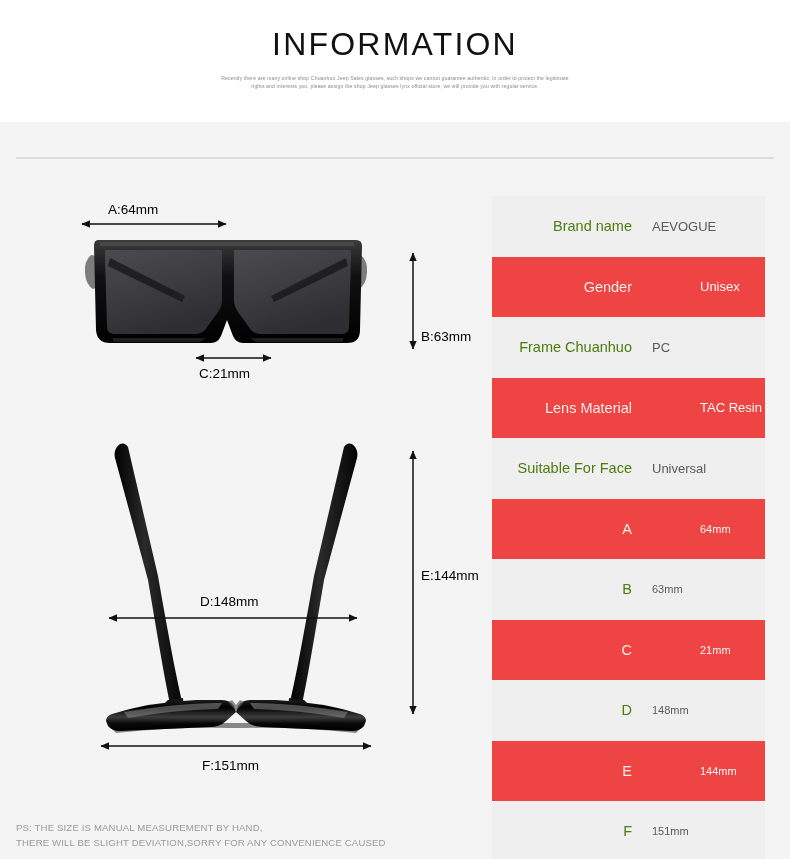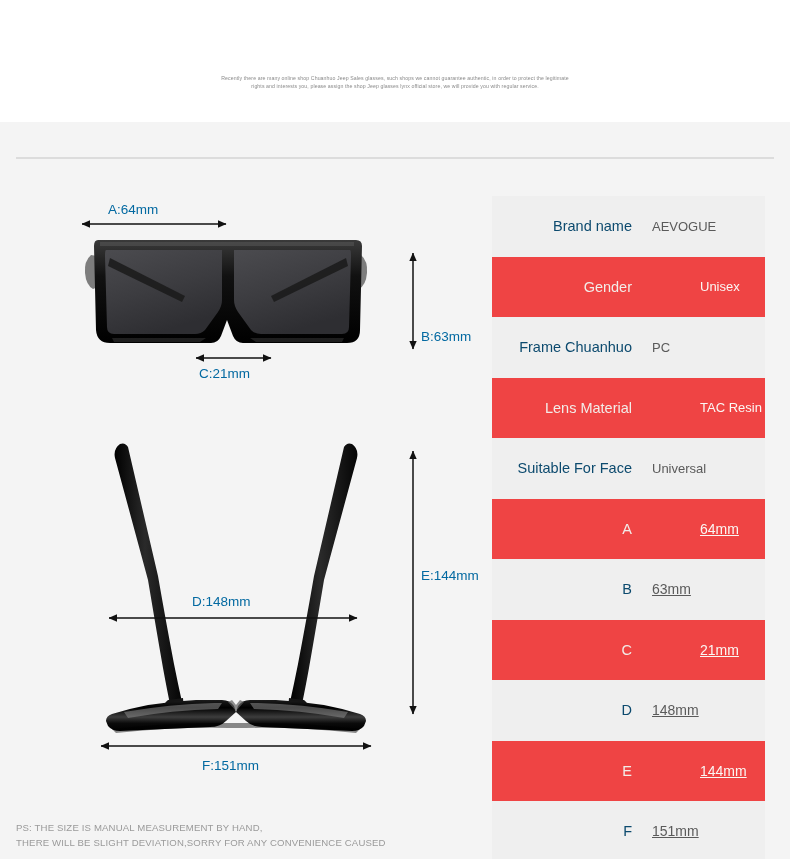--- a/index.html
+++ b/index.html
@@ -47,37 +47,37 @@
   .spec-row {
     position: relative;
     height: 60.5px;
     display: flex; align-items: center;
   }
   .spec-row.light { background: #efefef; }
   .spec-row.tan   { background: #ef4444; }
   .spec-label {
     width: 152px; text-align: right;
     padding-right: 12px;
-    font-size: 14.5px; color: #0c4a6e;
+    font-size: 14.5px; color: #4d7c0f;
   }
   .spec-row.tan .spec-label { color: #f2ece8; }
   .spec-value {
     flex: 1; text-align: left;
     padding-left: 8px;
     font-size: 13px; color: #5a5a5a;
   }
   .spec-row.tan .spec-value { color: #fbf7f4; margin-left: 48px; }
   .spec-row.dim .spec-label { font-size: 14.5px; }
-  .spec-row.dim .spec-value { font-size: 14px; text-decoration: underline; }
+  .spec-row.dim .spec-value { font-size: 11px; }
 
   
   .dim-label {
     position: absolute;
     font-size: 13.5px;
-    color: #0369a1;
+    color: #000000;
     white-space: nowrap;
   }
 
   svg.arrow-layer {
     position: absolute; left: 0; top: 0;
     width: 790px; height: 859px;
     pointer-events: none;
   }
 
   
@@ -87,20 +87,21 @@
     color: #9a9a9a;
     letter-spacing: .15px;
   }
 </style>
 </head>
 <body>
 
 <div id="page">
 
   <div class="header">
+    <div class="header-title">INFORMATION</div>
     <div class="header-sub">Recently there are many online shop Chuanhuo Jeep Sales glasses, such shops we cannot guarantee authentic, in order to protect the legitimate rights and interests you, please assign the shop Jeep glasses lynx official store, we will provide you with regular service.</div>
   </div>
 
   <div class="divider"></div>
 
   <svg class="arrow-layer" viewBox="0 0 790 859">
     <defs>
       <marker id="ah" markerWidth="9" markerHeight="9" refX="8" refY="4.5" orient="auto" markerUnits="userSpaceOnUse">
         <path d="M0,0.8 L8.5,4.5 L0,8.2 Z" fill="#111"></path>
       </marker>
@@ -252,21 +253,21 @@
       <line x1="101" y1="746" x2="371" y2="746" stroke="#111" stroke-width="1.5" marker-start="url(#ah-start)" marker-end="url(#ah)"></line>
     </g>
   </svg>
 
   <div class="dim-label" style="left:108px; top:202px;">A:64mm</div>
 
   <div class="dim-label" style="left:421px; top:302px;margin-top:27px;">B:63mm</div>
 
   <div class="dim-label" style="left:199px; top:366px;">C:21mm</div>
 
-  <div class="dim-label" style="left:192px; top:594px;">D:148mm</div>
+  <div class="dim-label" style="left:200px; top:594px;">D:148mm</div>
 
   <div class="dim-label" style="left:421px; top:568px;">E:144mm</div>
 
   <div class="dim-label" style="left:202px; top:758px;">F:151mm</div>
 
   <div class="spec-table" id="spec-table">
       <div class="spec-row light">
         <div class="spec-label">Brand name</div>
         <div class="spec-value">AEVOGUE</div>
       </div>

